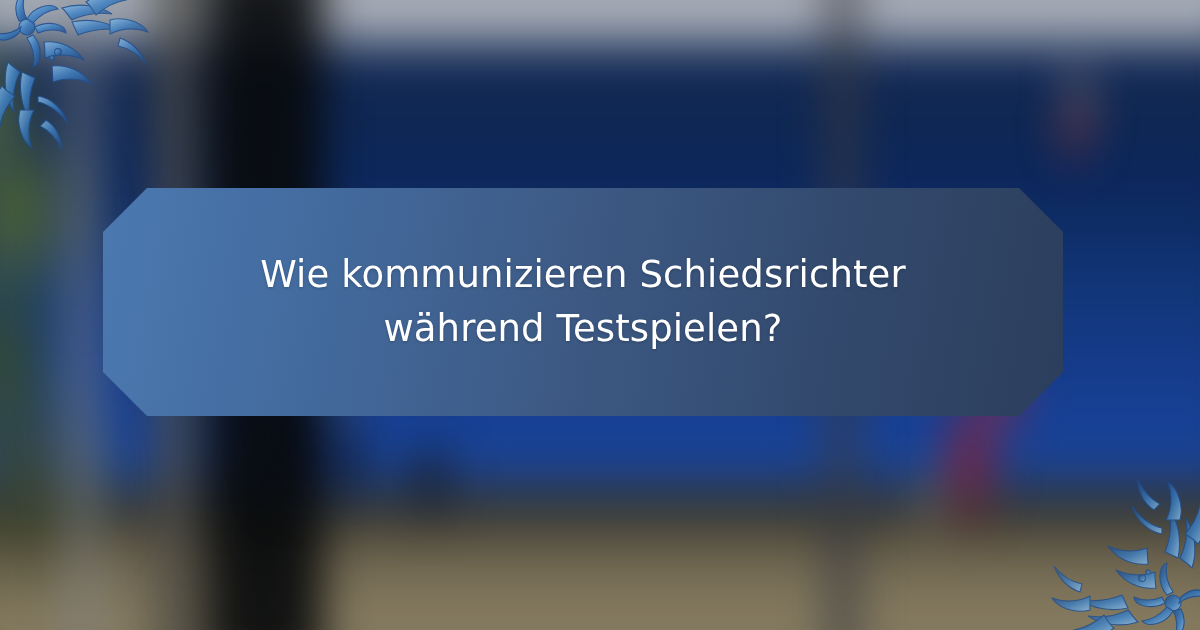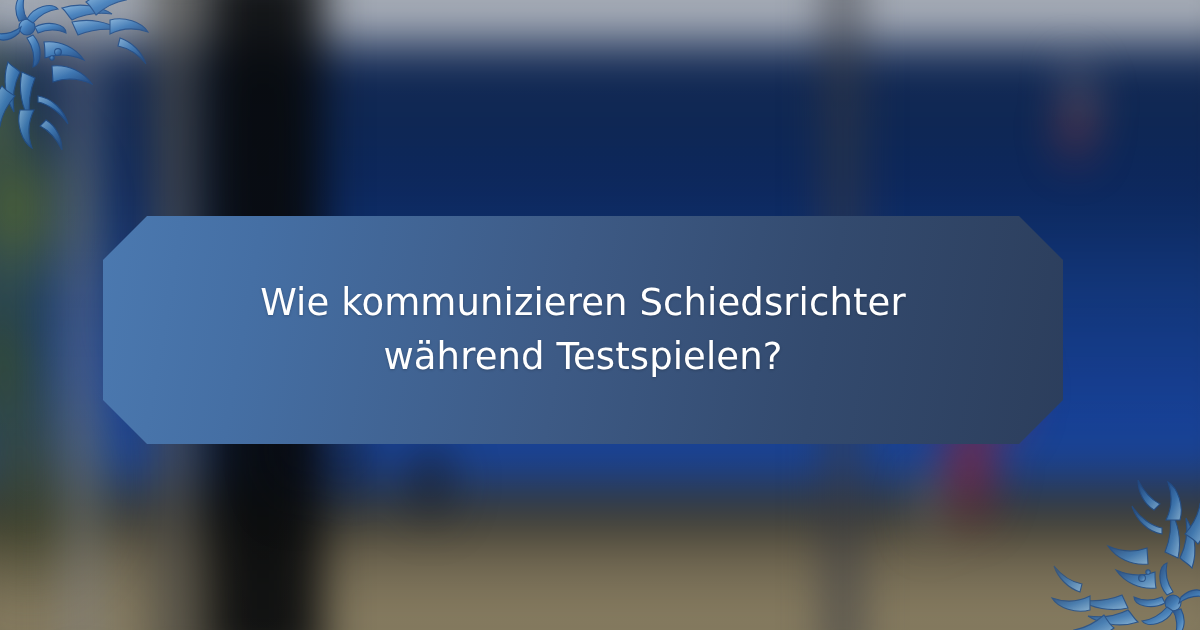--- a/index.html
+++ b/index.html
@@ -100,21 +100,21 @@
 
   
   .ornament { position:absolute; width:150px; height:150px; }
   .ornament.tl { top:0; left:0; }
   .ornament.br { bottom:0; right:0; transform:rotate(180deg); }
 
   
   #question-card {
     position:absolute;
     left:103px;
-    top:216px;
+    top:188px;
     width:960px;
     height:228px;
     display:flex;
     align-items:center;
     justify-content:center;
     padding:0 78px;
     background:linear-gradient(100deg,
         #4b79b0 0%,
         #456FA4 16%,
         #3d5a85 48%,

